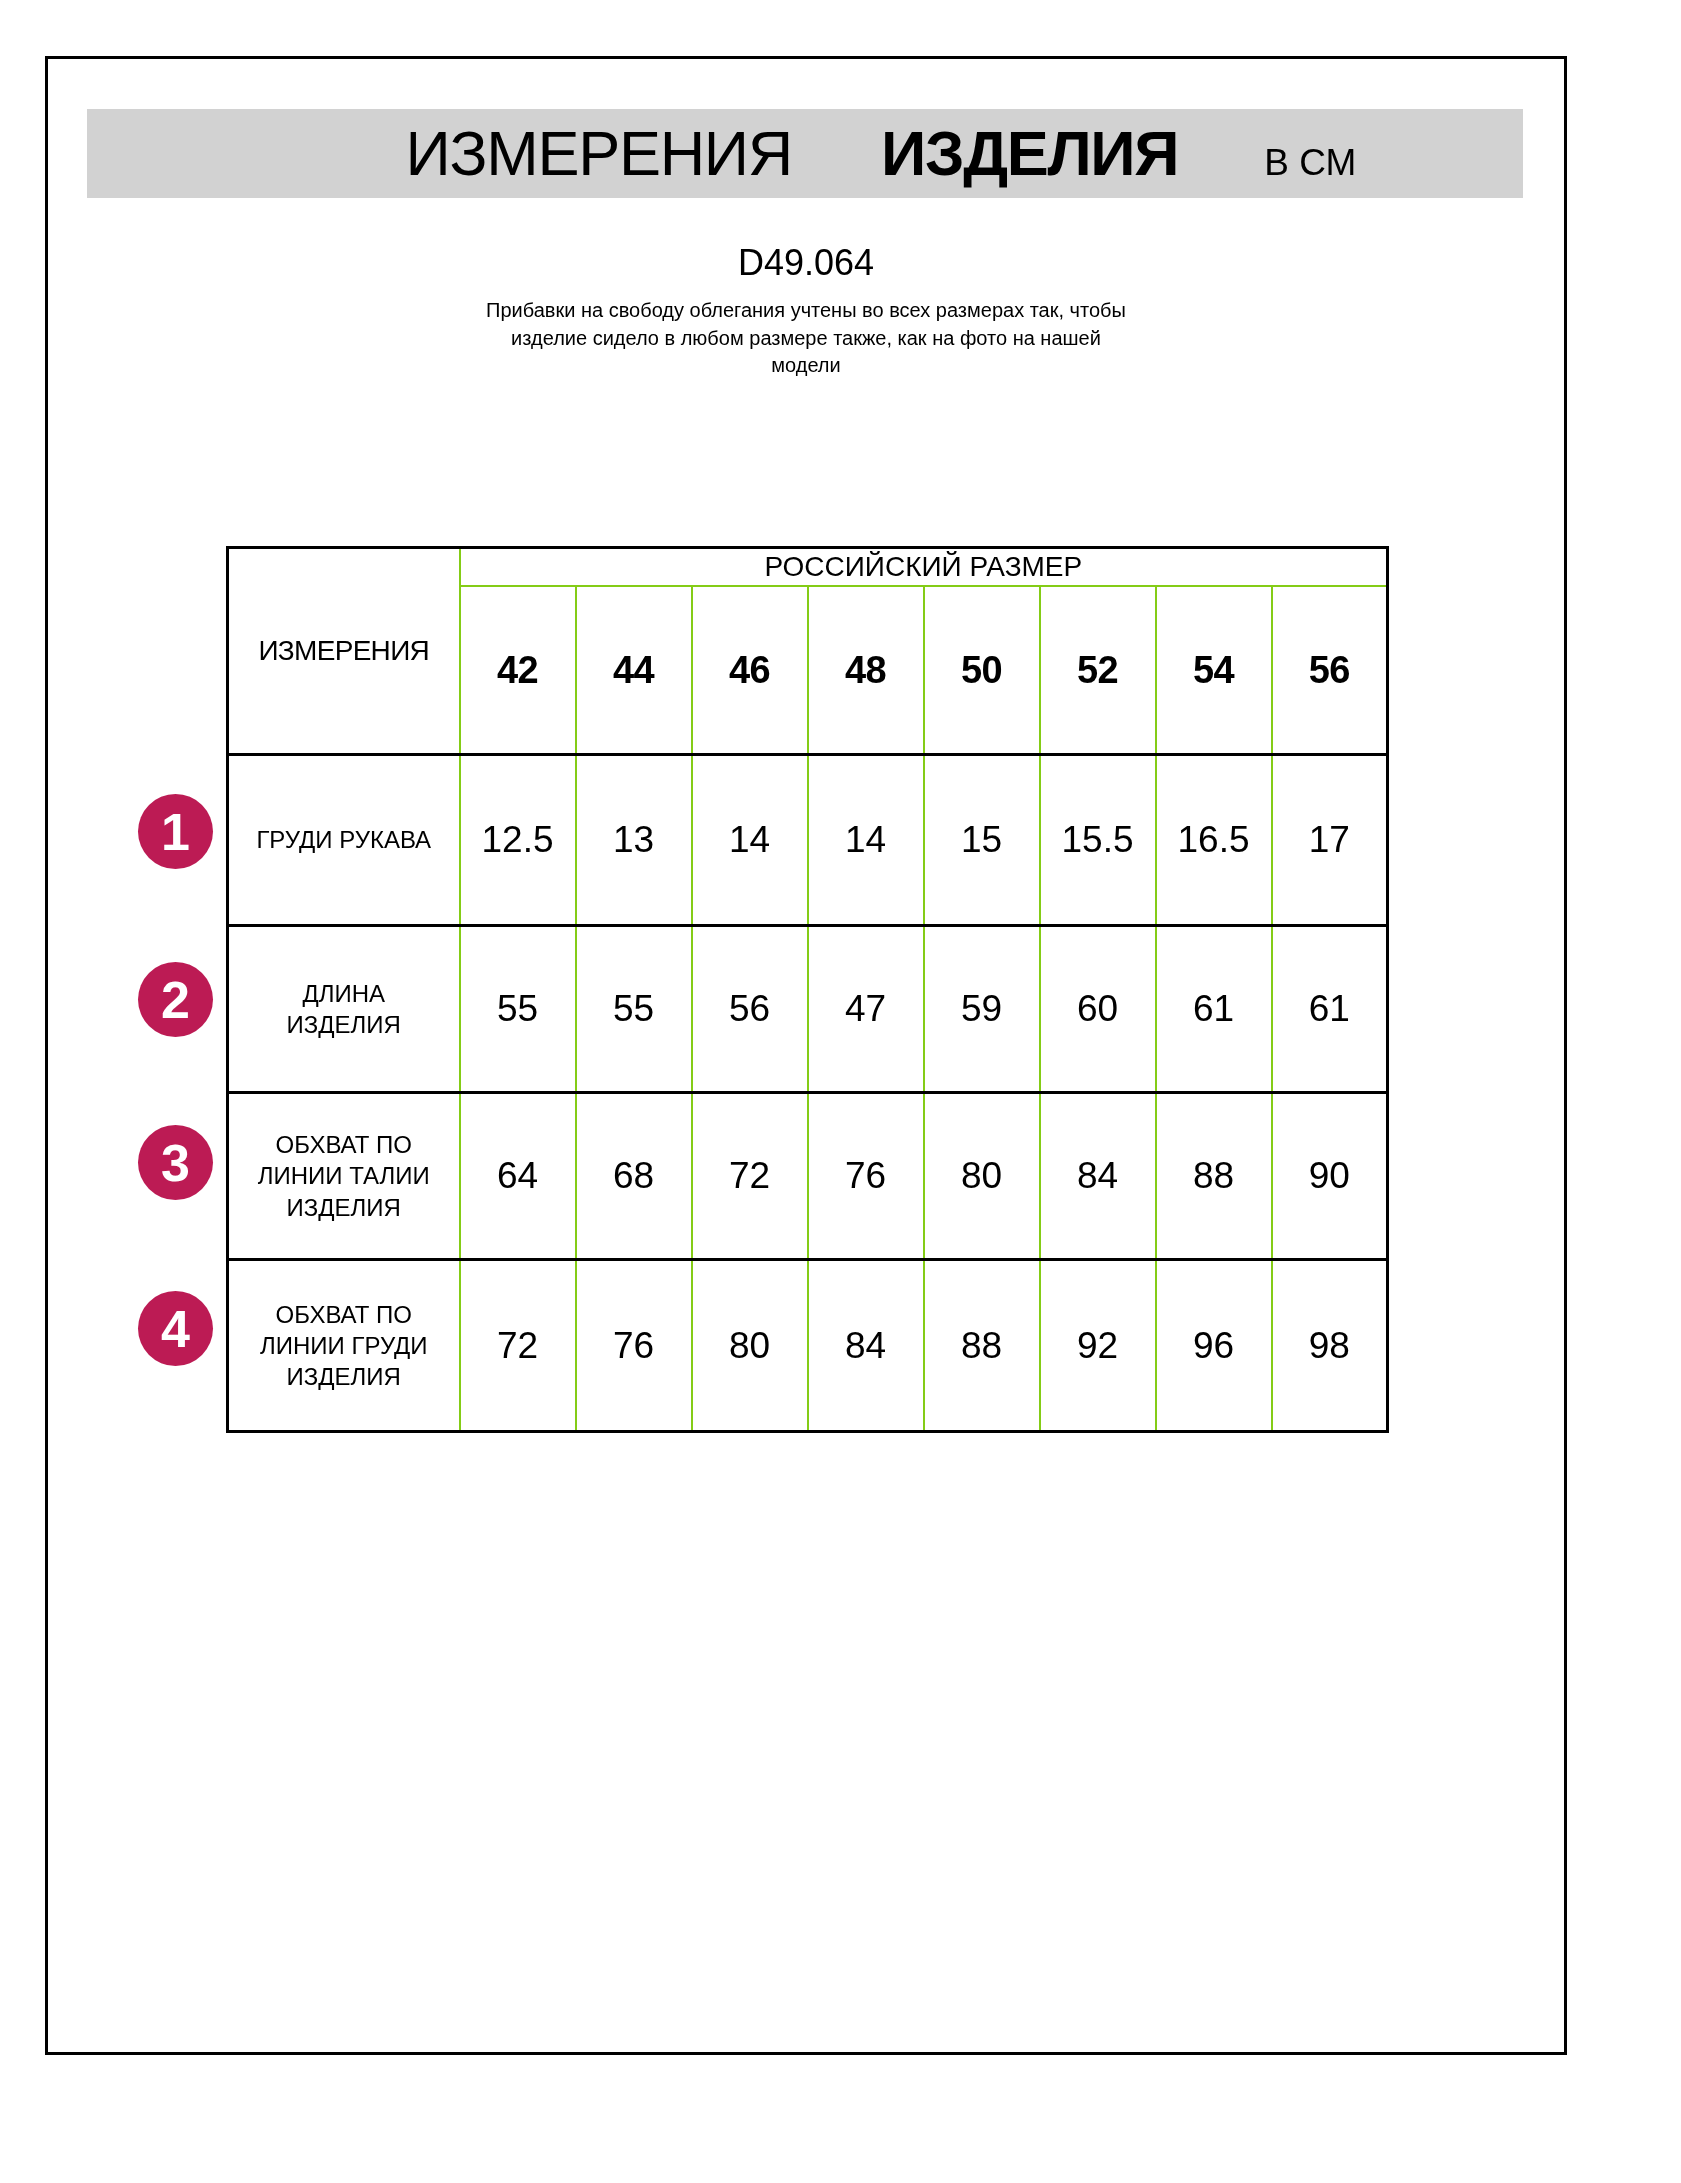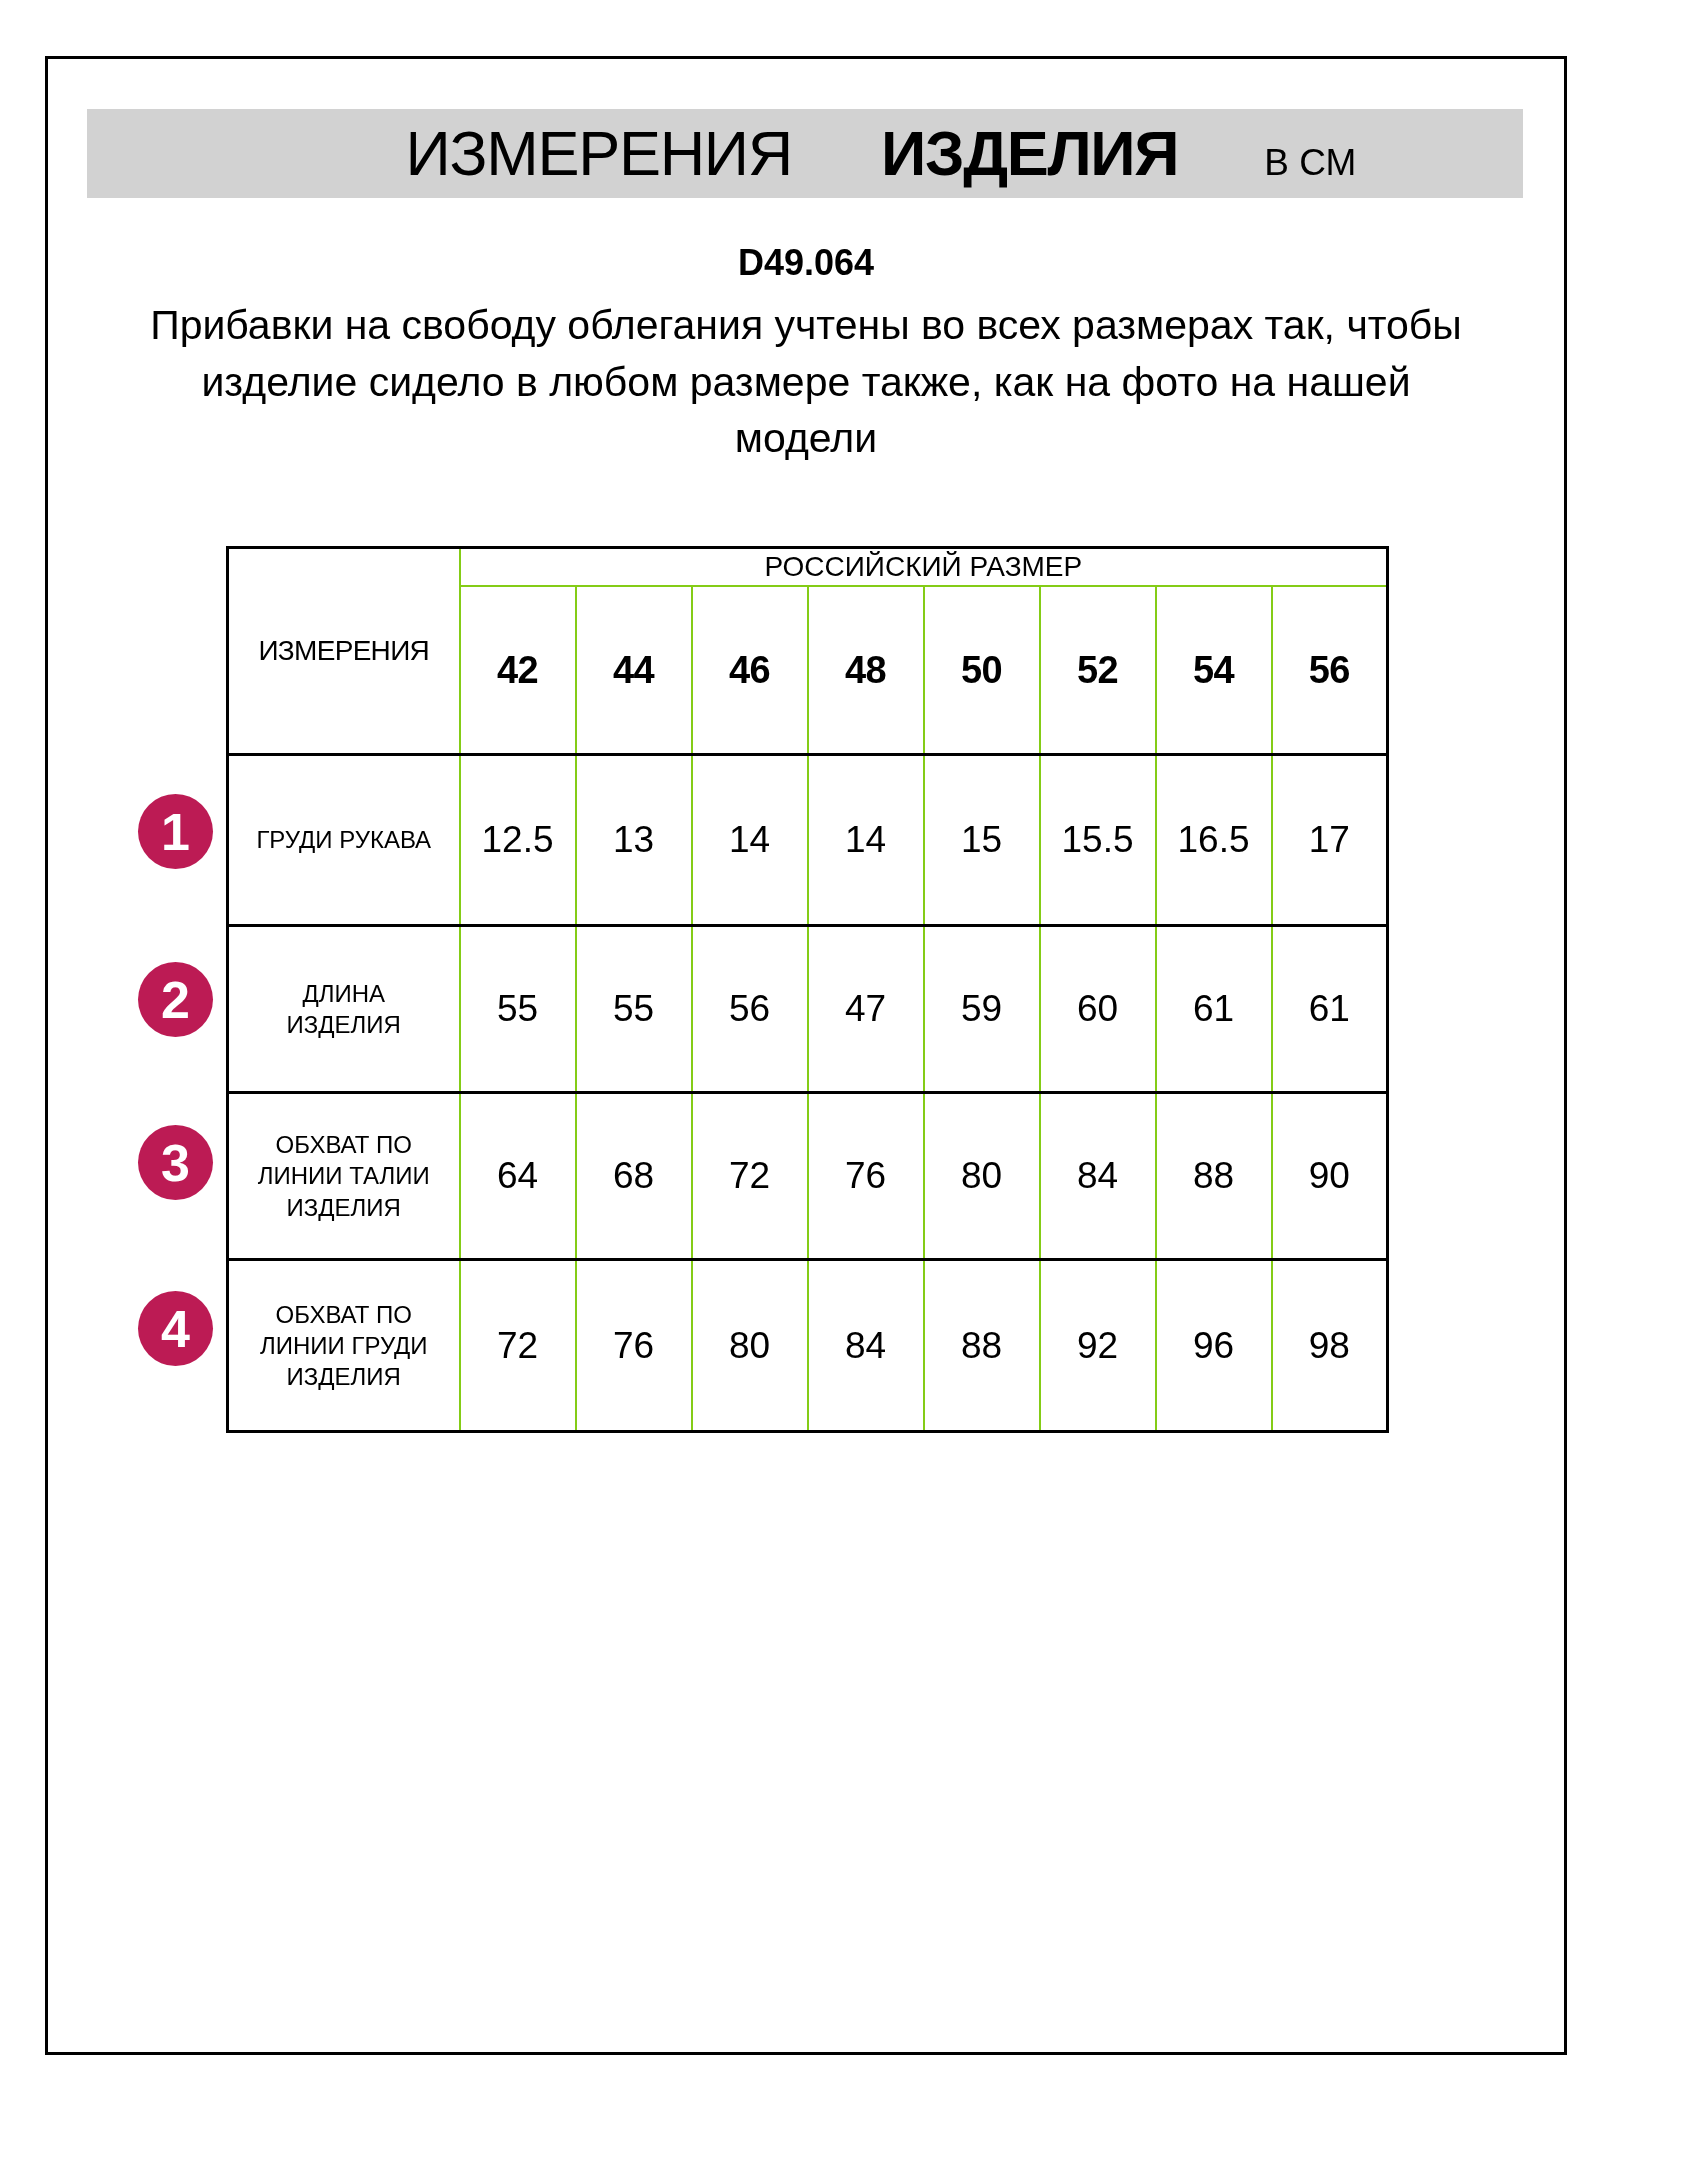--- a/index.html
+++ b/index.html
@@ -57,29 +57,29 @@
     font-weight: 400;
     margin-left: 86px;
   }
   .code {
     position: absolute;
     left: 45px;
     top: 242px;
     width: 1522px;
     text-align: center;
     font-size: 36px;
-    font-weight: 700;
+    font-weight: 400;
   }
   .desc {
     position: absolute;
     left: 45px;
     top: 297px;
     width: 1522px;
     text-align: center;
-    font-size: 41px;
+    font-size: 20px;
     line-height: 1.38;
     white-space: pre-line;
   }
   
   table.size-table {
     position: absolute;
     left: 226px;
     top: 546px;
     width: 1160px;
     border-collapse: collapse;

